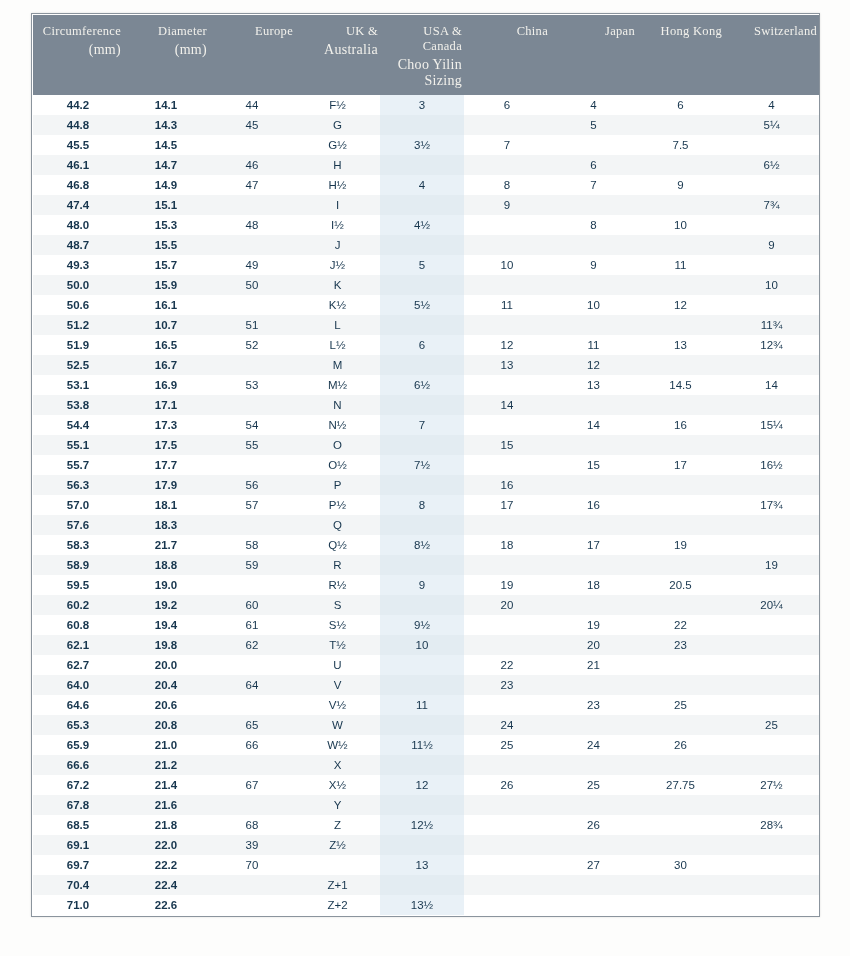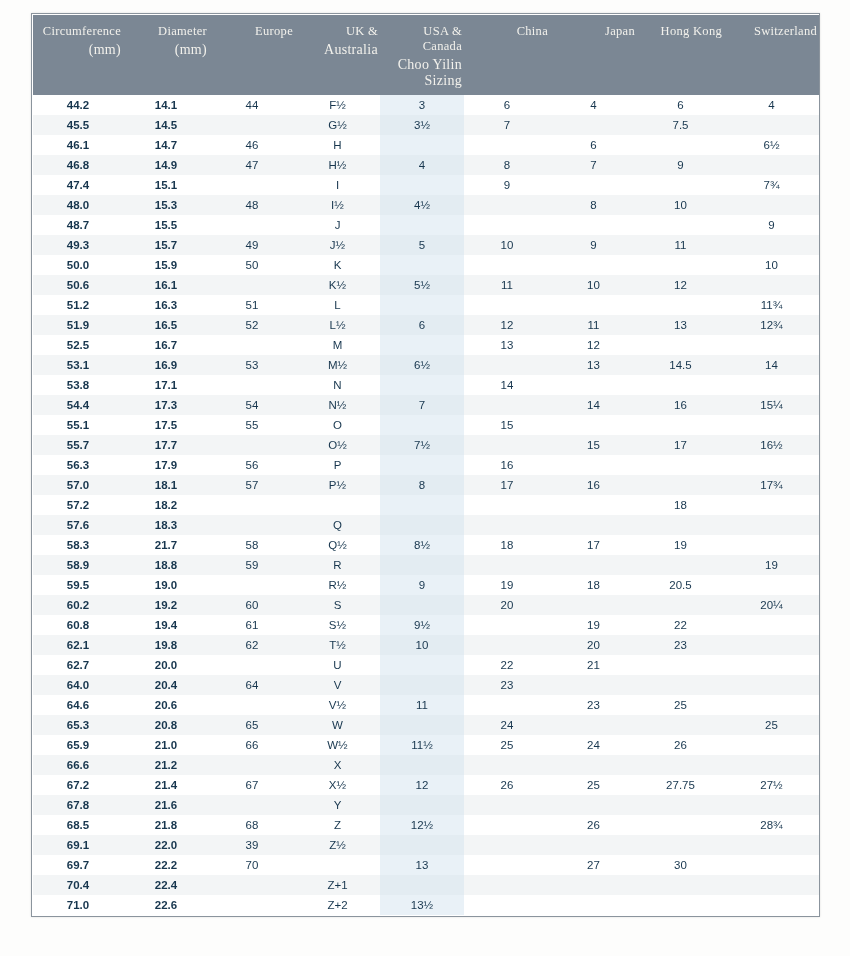--- a/index.html
+++ b/index.html
@@ -102,20 +102,31 @@
           <td class="c1">14.1</td>
           <td class="c2">44</td>
           <td class="c3">F½</td>
           <td class="c4">3</td>
           <td class="c5">6</td>
           <td class="c6">4</td>
           <td class="c7">6</td>
           <td class="c8">4</td>
         </tr>
         <tr>
+          <td class="c0">44.8</td>
+          <td class="c1">14.3</td>
+          <td class="c2">45</td>
+          <td class="c3">G</td>
+          <td class="c4"></td>
+          <td class="c5"></td>
+          <td class="c6">5</td>
+          <td class="c7"></td>
+          <td class="c8">5¼</td>
+        </tr>
+        <tr>
           <td class="c0">45.5</td>
           <td class="c1">14.5</td>
           <td class="c2"></td>
           <td class="c3">G½</td>
           <td class="c4">3½</td>
           <td class="c5">7</td>
           <td class="c6"></td>
           <td class="c7">7.5</td>
           <td class="c8"></td>
         </tr>
@@ -202,21 +213,21 @@
           <td class="c2"></td>
           <td class="c3">K½</td>
           <td class="c4">5½</td>
           <td class="c5">11</td>
           <td class="c6">10</td>
           <td class="c7">12</td>
           <td class="c8"></td>
         </tr>
         <tr>
           <td class="c0">51.2</td>
-          <td class="c1">16.3</td>
+          <td class="c1">10.7</td>
           <td class="c2">51</td>
           <td class="c3">L</td>
           <td class="c4"></td>
           <td class="c5"></td>
           <td class="c6"></td>
           <td class="c7"></td>
           <td class="c8">11¾</td>
         </tr>
         <tr>
           <td class="c0">51.9</td>
@@ -311,31 +322,20 @@
           <td class="c1">18.1</td>
           <td class="c2">57</td>
           <td class="c3">P½</td>
           <td class="c4">8</td>
           <td class="c5">17</td>
           <td class="c6">16</td>
           <td class="c7"></td>
           <td class="c8">17¾</td>
         </tr>
         <tr>
-          <td class="c0">57.2</td>
-          <td class="c1">18.2</td>
-          <td class="c2"></td>
-          <td class="c3"></td>
-          <td class="c4"></td>
-          <td class="c5"></td>
-          <td class="c6"></td>
-          <td class="c7">18</td>
-          <td class="c8"></td>
-        </tr>
-        <tr>
           <td class="c0">57.6</td>
           <td class="c1">18.3</td>
           <td class="c2"></td>
           <td class="c3">Q</td>
           <td class="c4"></td>
           <td class="c5"></td>
           <td class="c6"></td>
           <td class="c7"></td>
           <td class="c8"></td>
         </tr>

